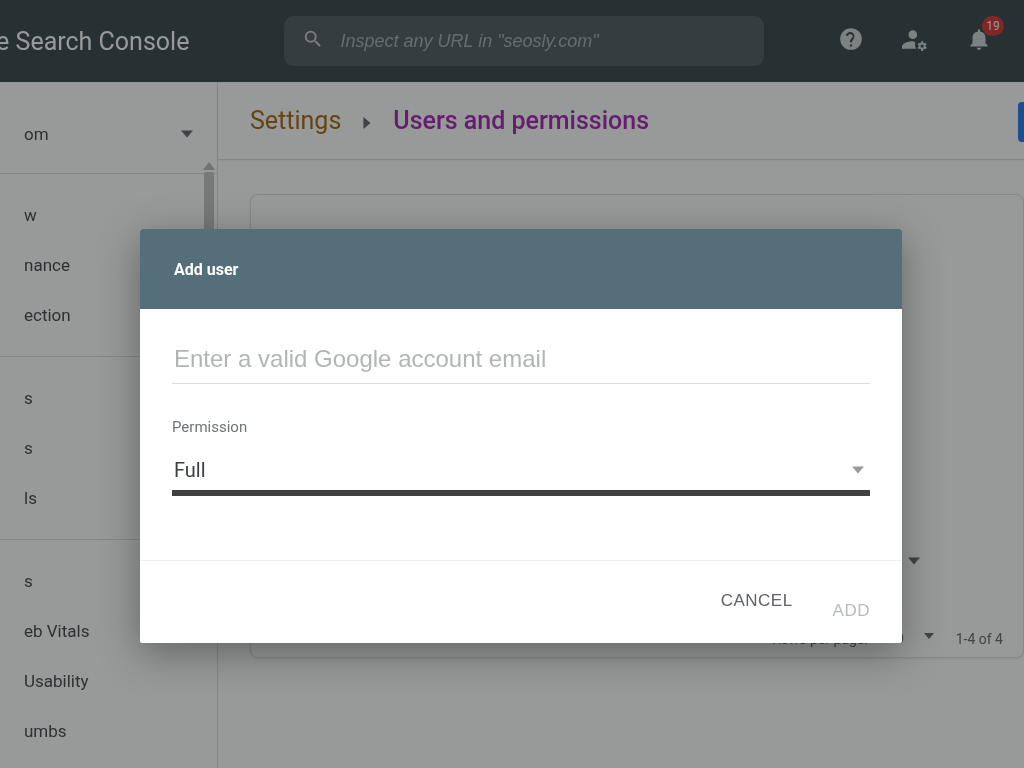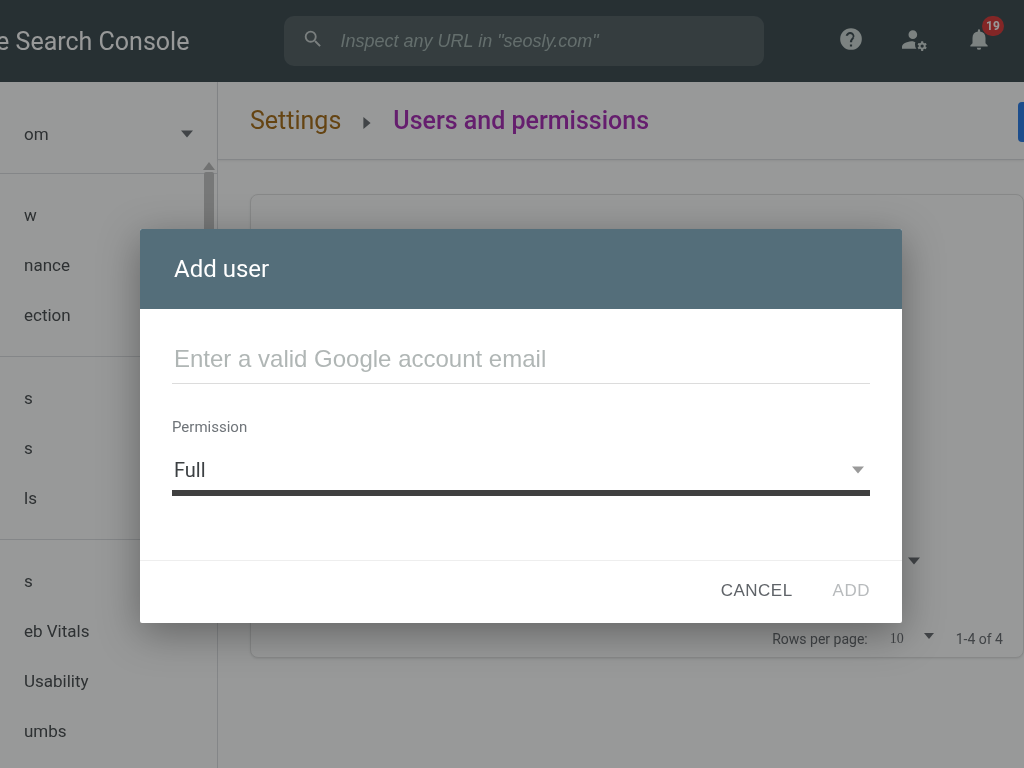--- a/index.html
+++ b/index.html
@@ -34,21 +34,21 @@
   color: #e6ecea; font-size: 18px;
 }
 .search-wrap input::placeholder { color: #9fb0ad; font-style: italic; }
 .header-spacer { flex: 1; }
 .header-icons { display: flex; align-items: center; gap: 38px; margin-right: 8px; }
 .header-icons .icon { width: 26px; height: 26px; fill: #cbd4d2; cursor: pointer; }
 .notif-wrap { position: relative; }
 .badge {
   position: absolute; top: -10px; right: -12px;
   min-width: 22px; height: 20px; padding: 0 4px;
-  background: #d82c2c; color: #fff; font-size: 12px; font-weight: 700;
+  background: #d82c2c; color: #fff; font-size: 12px; font-weight: 400;
   border-radius: 10px; display: flex; align-items: center; justify-content: center;
 }
 
 
 .main { display: flex; height: calc(768px - 82px); }
 .sidebar {
   width: 218px; border-right: 1px solid #dadce0;
   position: relative; overflow: hidden;
 }
 .property-selector {
@@ -120,21 +120,21 @@
   position: absolute; left: 140px; top: 229px;
   width: 762px; background: #fff;
   border-radius: 2px;
   box-shadow: 0 10px 40px rgba(0,0,0,0.35);
   overflow: hidden;
 }
 .modal-header {
   background: #546e7a; height: 80px;
   display: flex; align-items: center; padding: 0 34px;
 }
-.modal-title { color: #fff; font-size: 24px; font-weight: 400; }
+.modal-title { color: #fff; font-size: 16px; font-weight: 700; }
 .modal-body { padding: 30px 32px 28px; }
 .field-label { color: #6f7479; font-size: 15px; margin-bottom: 14px; }
 .text-input {
   width: 100%; border: 0; outline: 0;
   border-bottom: 1px solid #dcdcdc;
   font-size: 24px; padding: 6px 2px 10px; color: #3c4043;
 }
 .text-input::placeholder { color: #b0b6b5; }
 .field-gap { height: 34px; }
 .select-row {
@@ -148,21 +148,21 @@
 .modal-divider { height: 1px; background: #eee; margin-top: 36px; }
 .modal-actions {
   display: flex; justify-content: flex-end; gap: 40px;
   padding: 20px 32px 22px;
 }
 .dialog-btn {
   background: transparent; border: 0; cursor: pointer;
   font-size: 17px; font-weight: 500; letter-spacing: .5px;
 }
 .btn-cancel { color: #5f6368; }
-.btn-add { color: #b8bbbd; }
+.btn-add { color: #b8bbbd; margin-top: 20px; }
 </style>
 </head>
 <body>
 
 <div class="header">
   <div class="logo">gle Search Console</div>
   <div class="search-wrap">
     <span>
       <svg viewBox="0 0 24 24">
           <path d="M15.5 14h-.79l-.28-.27A6.47 6.47 0 0016 9.5 6.5 6.5 0 109.5 16a6.47 6.47 0 004.23-1.57l.27.28v.79l5 5L20.49 19l-5-5zM9.5 14A4.5 4.5 0 1114 9.5 4.5 4.5 0 019.5 14z"></path>

